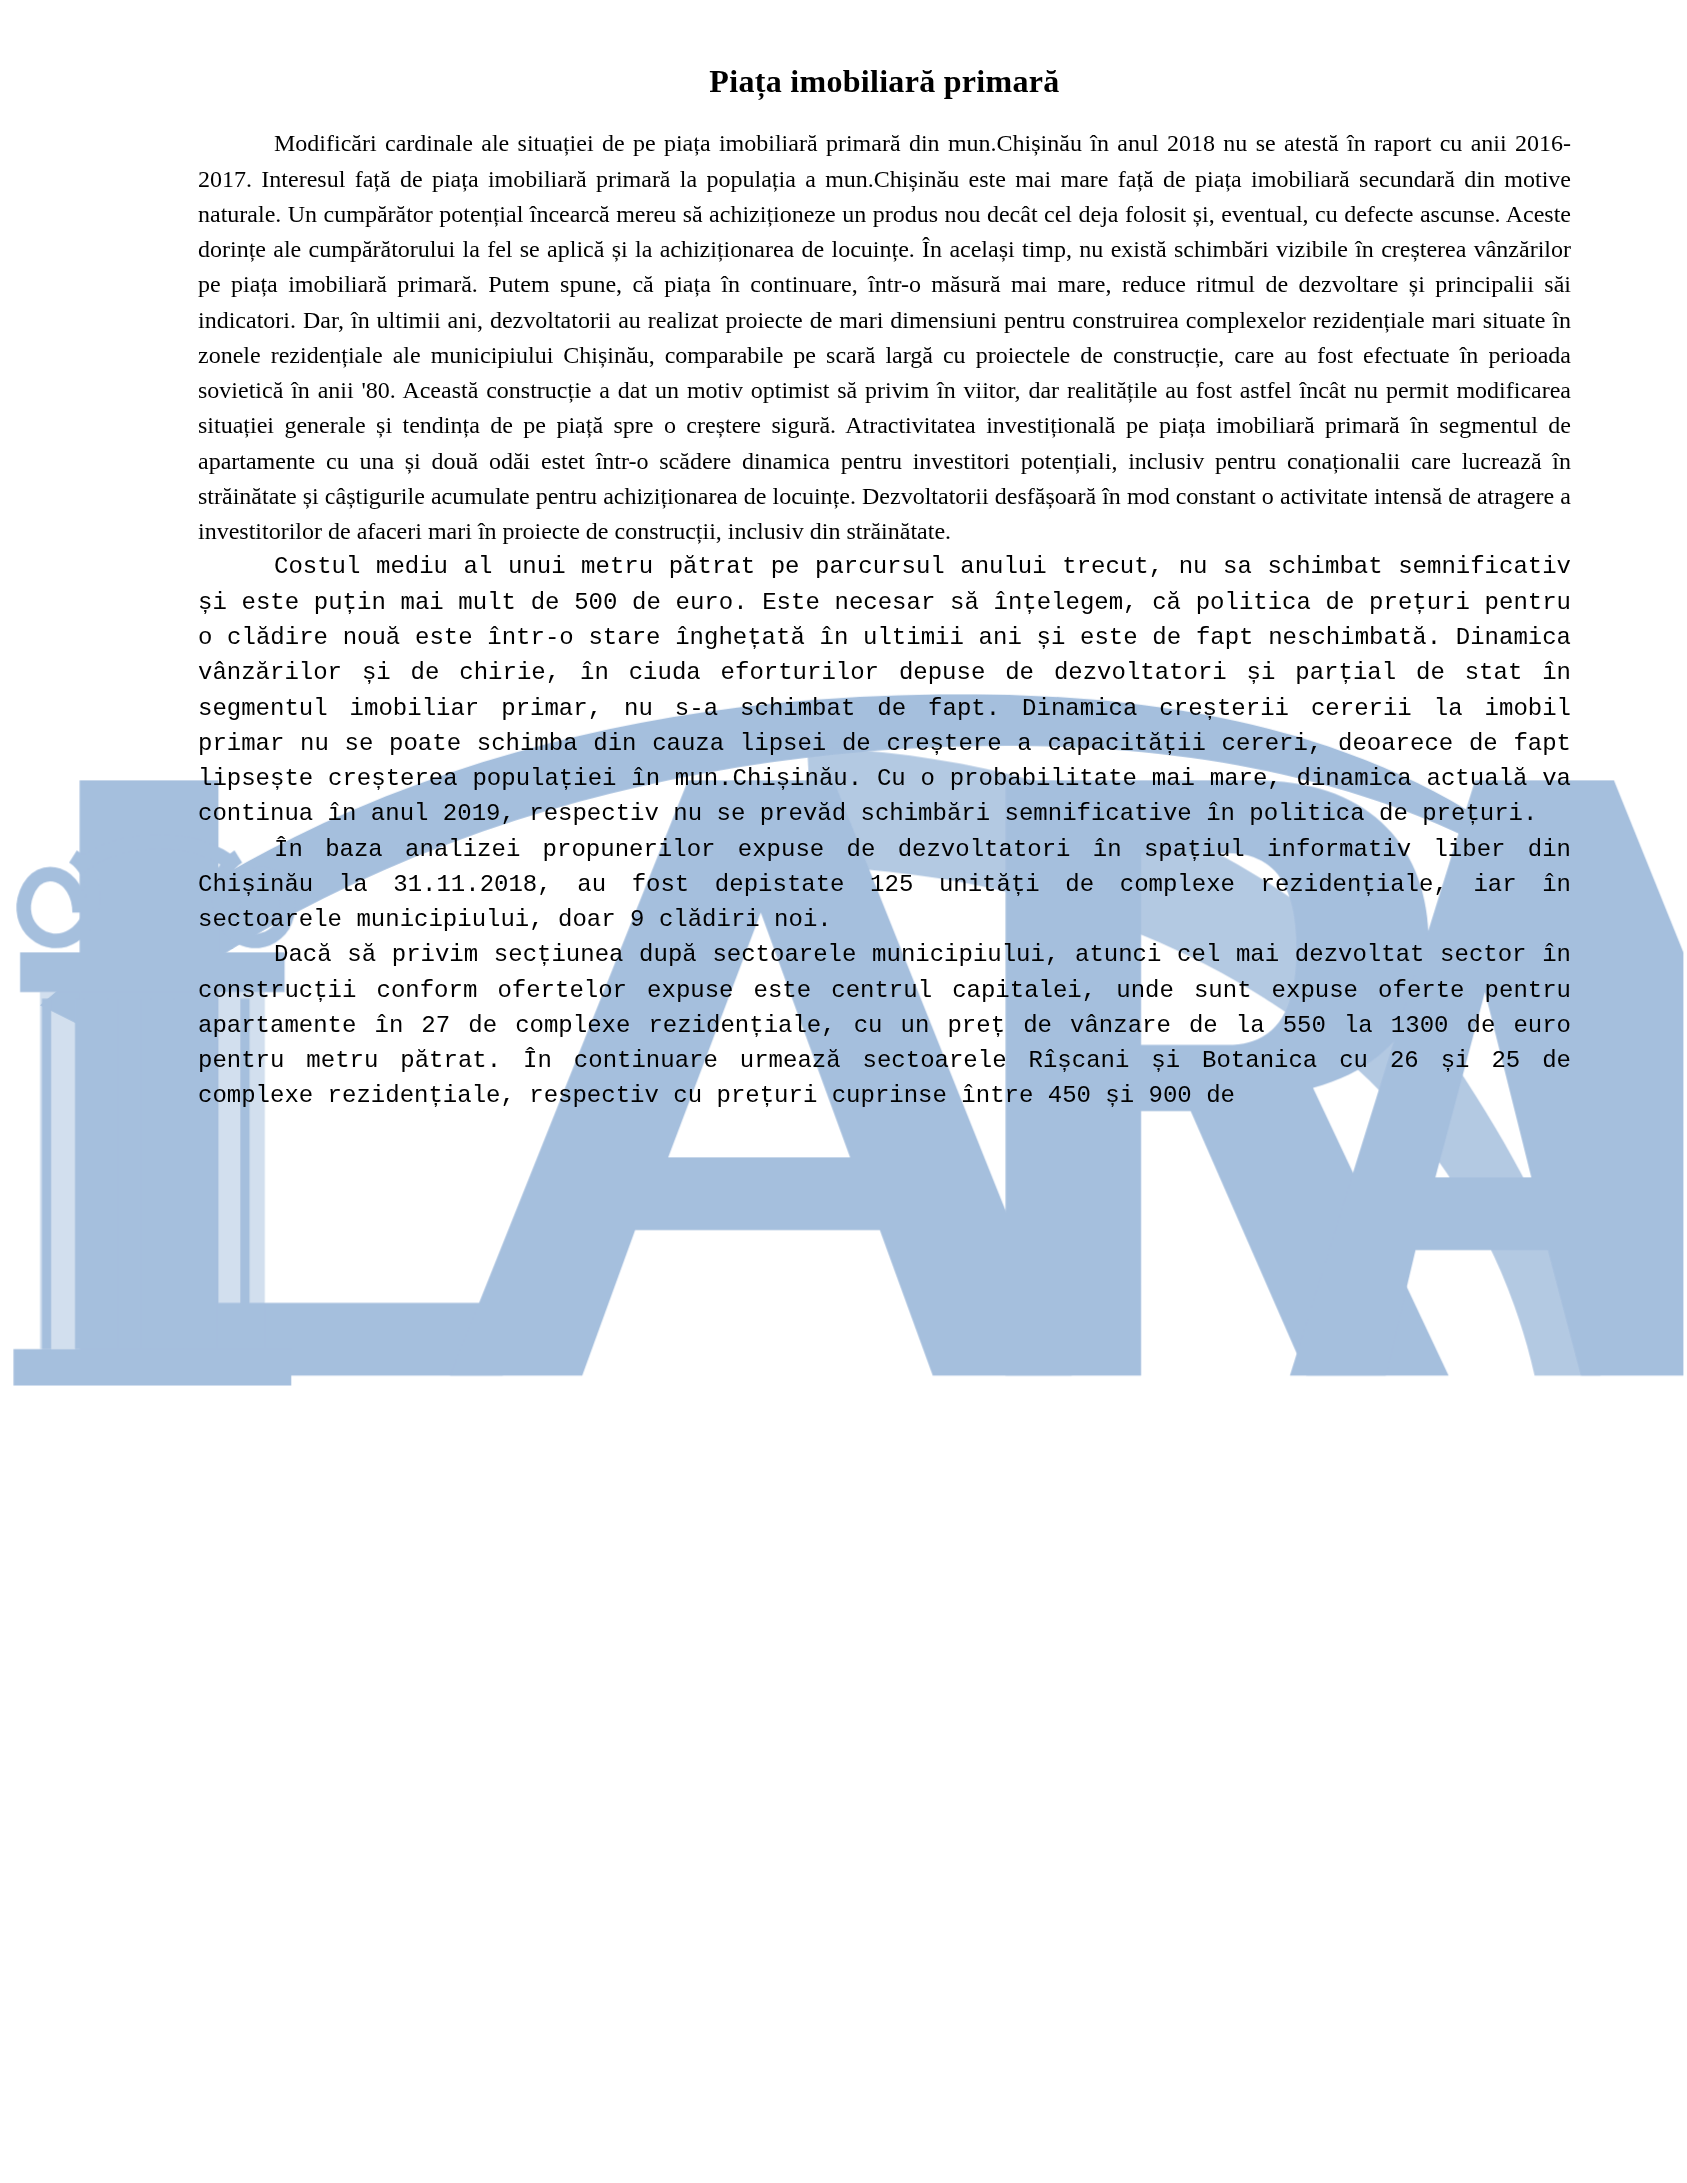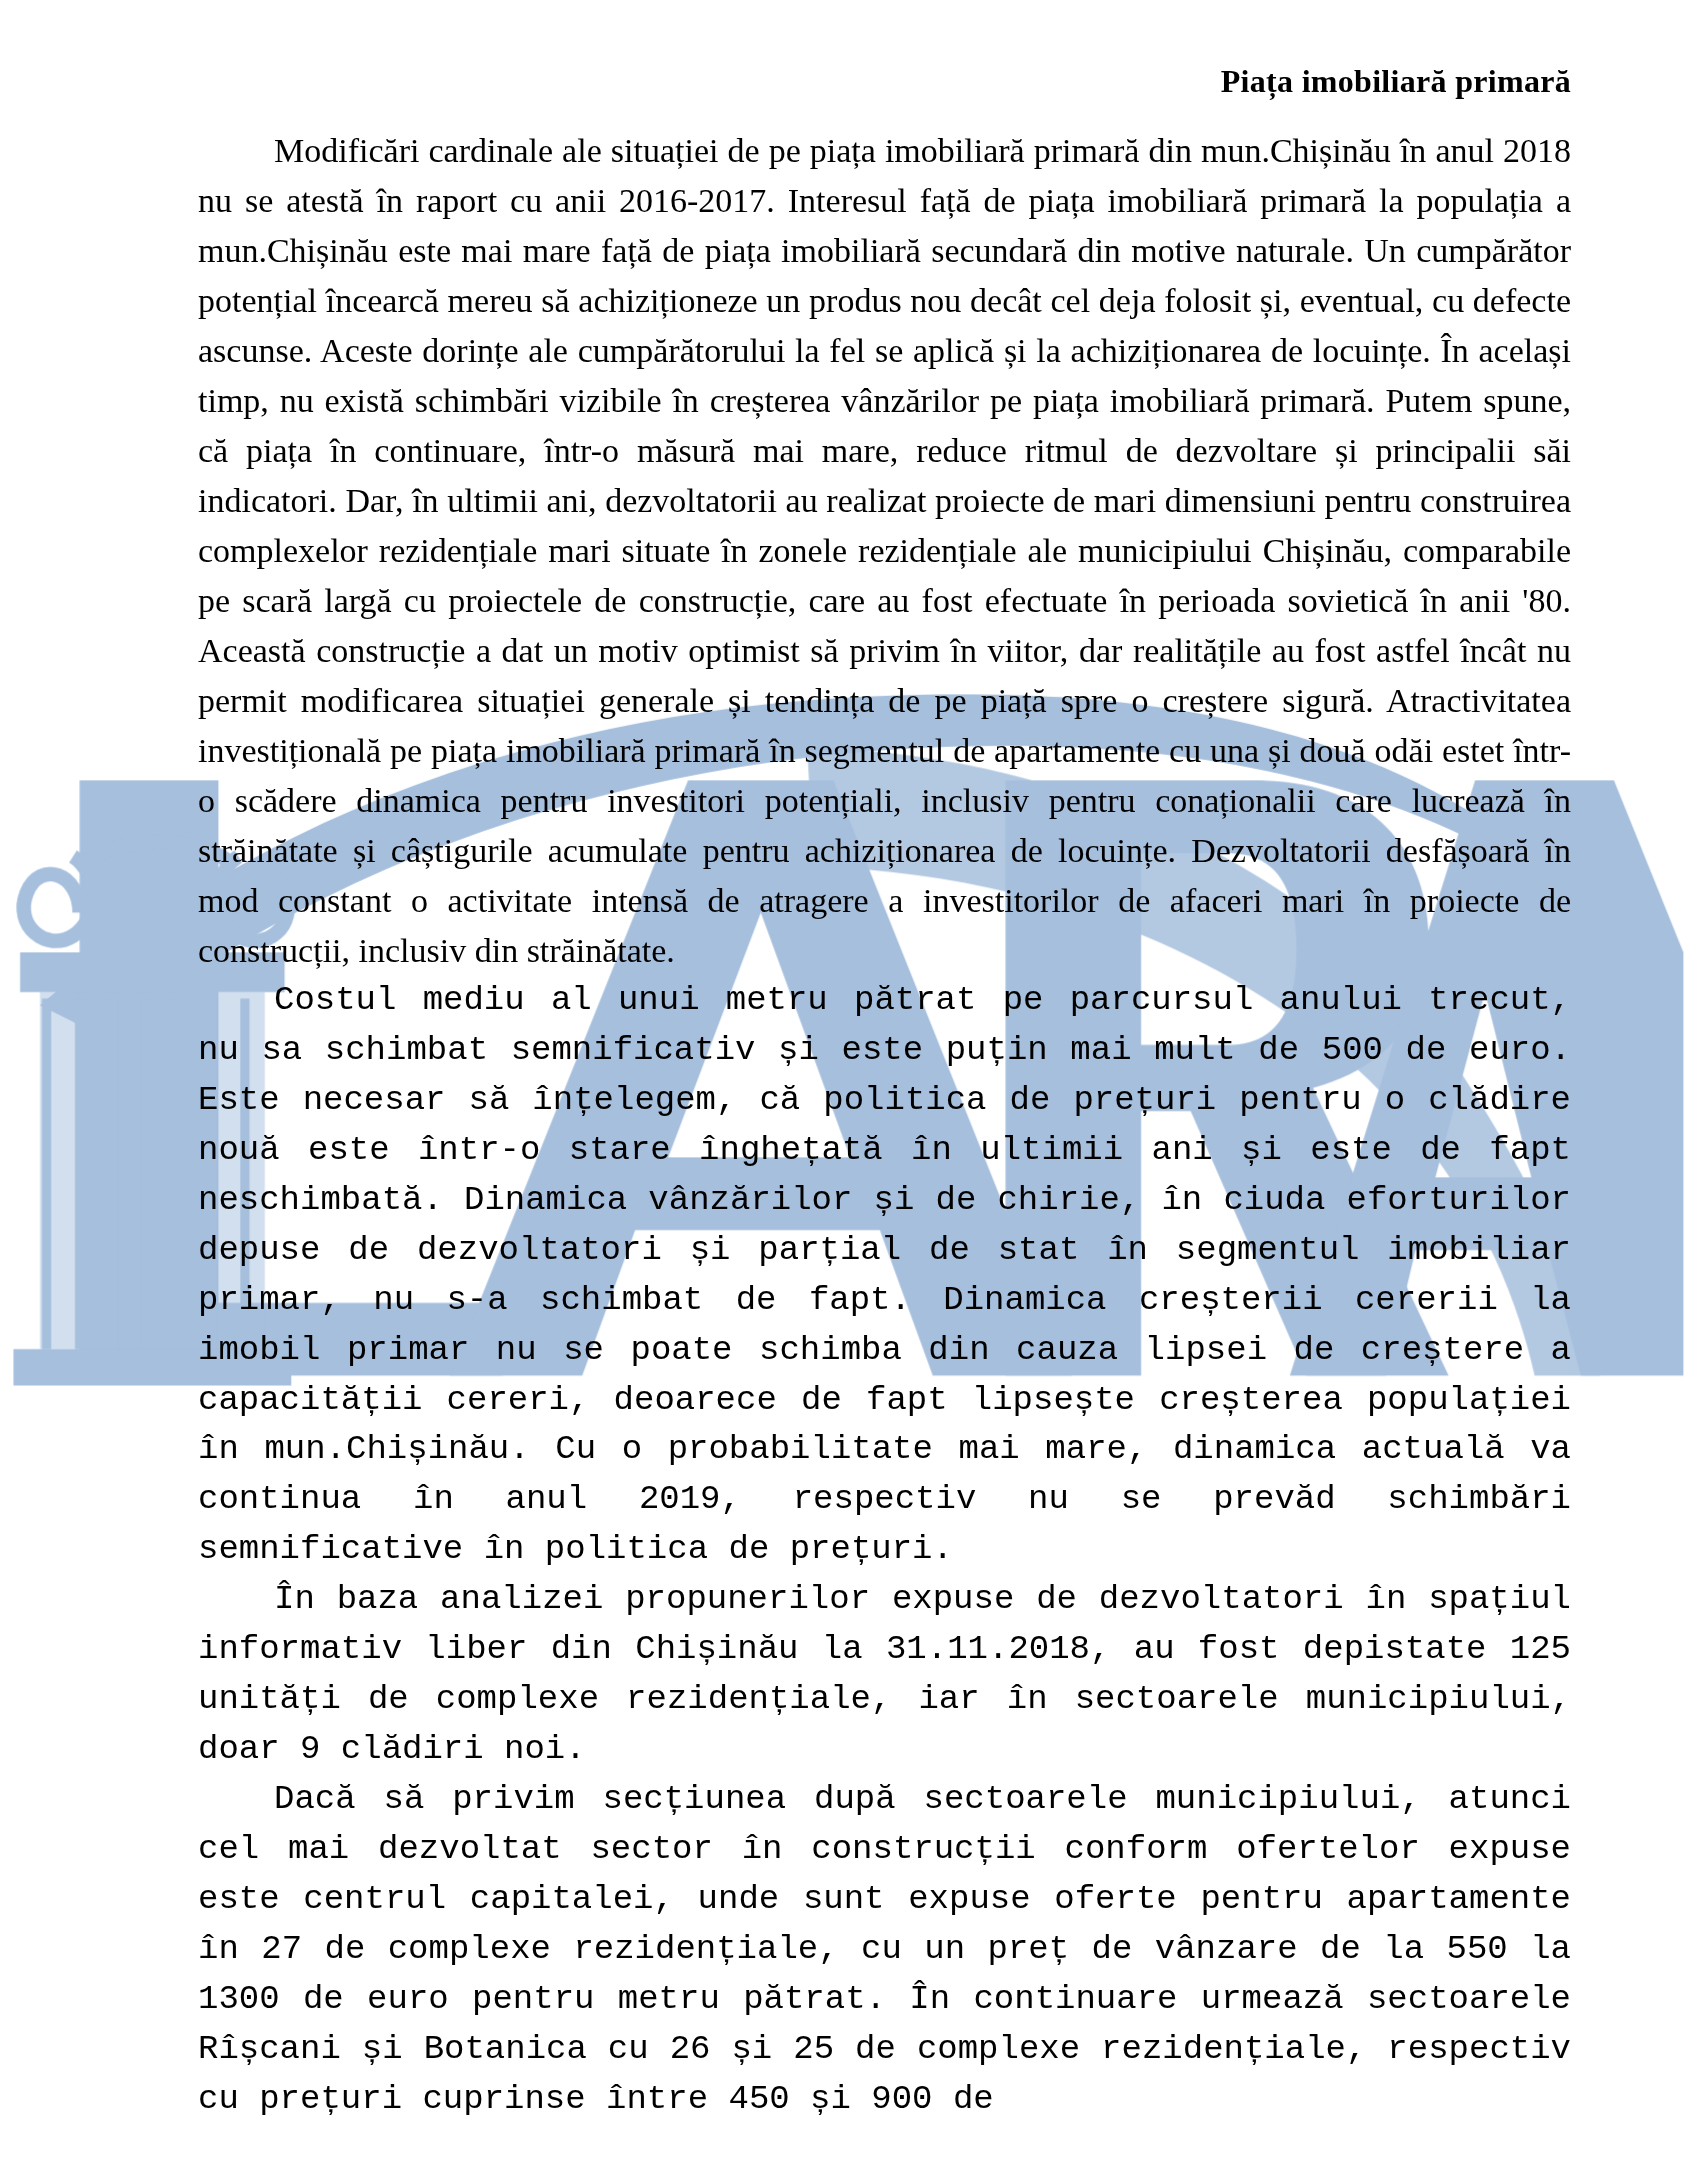--- a/index.html
+++ b/index.html
@@ -34,30 +34,30 @@
 
   
   #page {
     position: relative;
     z-index: 2;
     padding: 63px 116px 0 198px;
     box-sizing: border-box;
   }
 
   #doc-title {
-    text-align: right;
+    text-align: center;
     font-size: 32px;
     font-weight: bold;
     letter-spacing: 0.3px;
     margin: 0 0 26.5px 0;
     line-height: 1.15;
   }
 
   .para {
-    font-size: 34px;
+    font-size: 24px;
     line-height: 1.47;
     text-align: justify;
     text-justify: inter-word;
     text-indent: 76px;
     margin: 0;
     hyphens: none;
   }
   .para + .para {
     margin-top: 0px;
     font-family: Liberation Mono, monospace;

